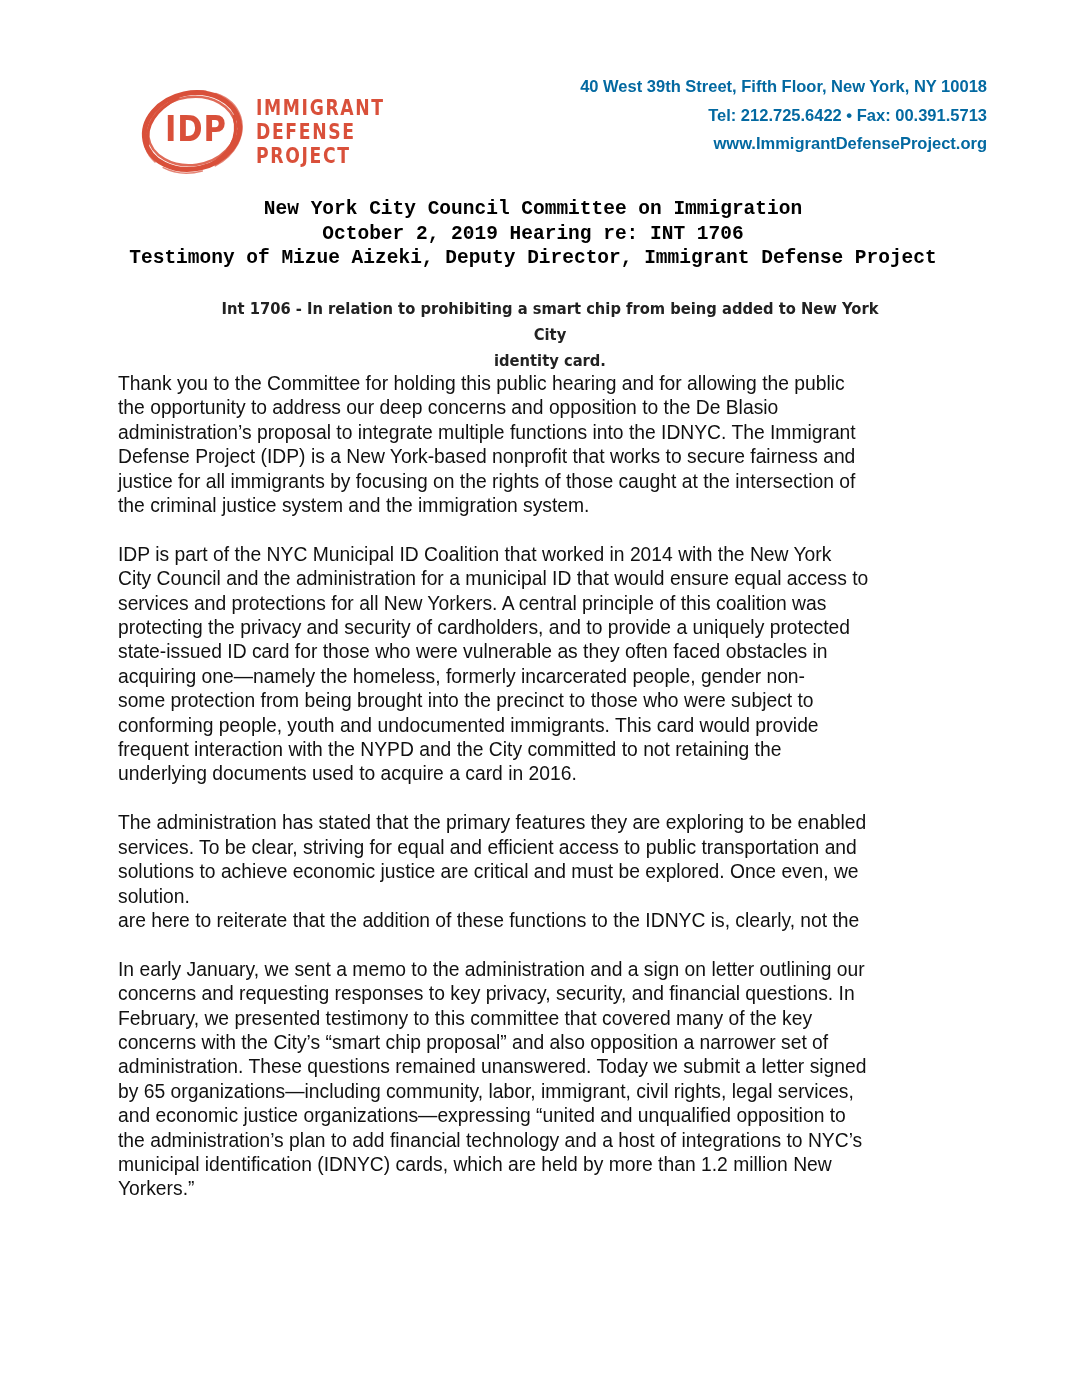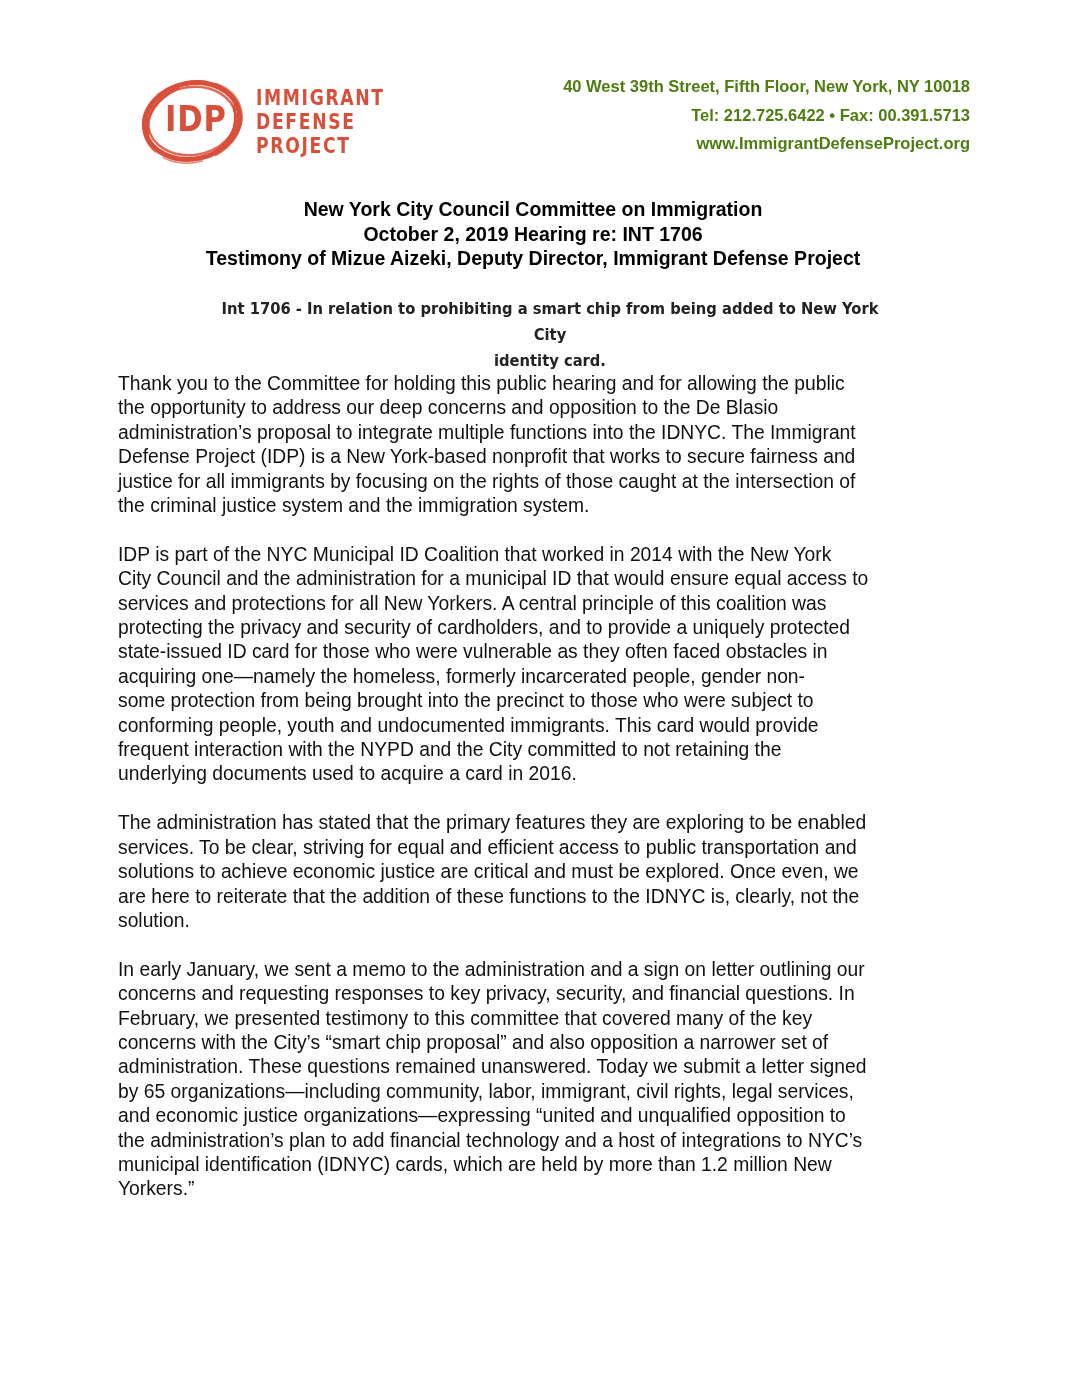--- a/index.html
+++ b/index.html
@@ -1,35 +1,35 @@
 <!DOCTYPE html>
 <html><head>
   <meta charset="utf-8">
   <style>
     html, body { margin: 0; padding: 0; background: #ffffff; }
     body { width: 1066px; height: 1386px; position: relative; overflow: hidden; }
     .page { position: absolute; left: 0; top: 0; width: 1066px; height: 1386px; background: #fff; }
 
-    .logo { position: absolute; left: 138px; top: 76px; width: 240px; height: 90px; }
+    .logo { position: absolute; left: 138px; top: 86px; width: 240px; height: 90px; }
     .logo-ring { position: absolute; left: 0; top: 0; width: 108px; height: 90px; }
     .logo-mark { position: absolute; left: 22px; top: 22px; width: 66px; text-align: center;
       font-family: "DejaVu Sans", sans-serif; font-weight: bold; font-size: 36px; color: #d9503a;
       letter-spacing: 1px; transform: scaleX(0.85); }
     .logo-words { position: absolute; left: 118px; top: 10px; font-family: "DejaVu Sans", sans-serif;
       font-weight: bold; font-size: 21px; line-height: 24px; color: #d9503a; letter-spacing: 2px;
       transform: scaleX(0.82); transform-origin: left top; }
     .logo-words div { white-space: nowrap; }
 
-    .contact { position: absolute; right: 96px; top: 72px; text-align: right;
+    .contact { position: absolute; right: 79px; top: 72px; text-align: right;
       font-family: "Liberation Sans", sans-serif; font-weight: bold; font-size: 16.5px;
-      line-height: 28.5px; color: #4d7c0f; }
+      line-height: 28.5px; color: #0369a1; }
     .contact div { white-space: nowrap; }
 
     .titles { position: absolute; left: 0; width: 1066px; top: 197px; text-align: center;
-      font-family: Liberation Sans, sans-serif; font-weight: bold; font-size: 19.5px;
+      font-family: Liberation Mono, monospace; font-weight: bold; font-size: 19.5px;
       line-height: 24.5px; color: #000; }
     .titles div { white-space: nowrap; }
 
     .subject { position: absolute; left: 190px; width: 720px; top: 296px; text-align: center;
       font-family: "DejaVu Sans", sans-serif; font-weight: bold; font-size: 16px;
       line-height: 26px; color: #222; transform: scaleX(0.92); transform-origin: center top; }
 
     .body { position: absolute; left: 118px; width: 840px; top: 372px;
       font-family: "Liberation Sans", sans-serif; font-size: 19.3px; line-height: 24.4px; color: #111; }
     .para { margin: 0 0 24.4px 0; }
@@ -93,22 +93,22 @@
       <span class="line">acquiring one—namely the homeless, formerly incarcerated people, gender non-</span>
       <span class="line">some protection from being brought into the precinct to those who were subject to</span>
       <span class="line">conforming people, youth and undocumented immigrants. This card would provide</span>
       <span class="line">frequent interaction with the NYPD and the City committed to not retaining the</span>
       <span class="line">underlying documents used to acquire a card in 2016.</span>
     </p>
     <p class="para">
       <span class="line">The administration has stated that the primary features they are exploring to be enabled</span>
       <span class="line">services. To be clear, striving for equal and efficient access to public transportation and</span>
       <span class="line">solutions to achieve economic justice are critical and must be explored. Once even, we</span>
+      <span class="line">solution.</span>
       <span class="line">are here to reiterate that the addition of these functions to the IDNYC is, clearly, not the</span>
-      <span class="line">solution.</span>
     </p>
     <p class="para">
       <span class="line">In early January, we sent a memo to the administration and a sign on letter outlining our</span>
       <span class="line">concerns and requesting responses to key privacy, security, and financial questions. In</span>
       <span class="line">February, we presented testimony to this committee that covered many of the key</span>
       <span class="line">concerns with the City’s “smart chip proposal” and also opposition a narrower set of</span>
       <span class="line">administration. These questions remained unanswered. Today we submit a letter signed</span>
       <span class="line">by 65 organizations—including community, labor, immigrant, civil rights, legal services,</span>
       <span class="line">and economic justice organizations—expressing “united and unqualified opposition to</span>
       <span class="line">the administration’s plan to add financial technology and a host of integrations to NYC’s</span>

